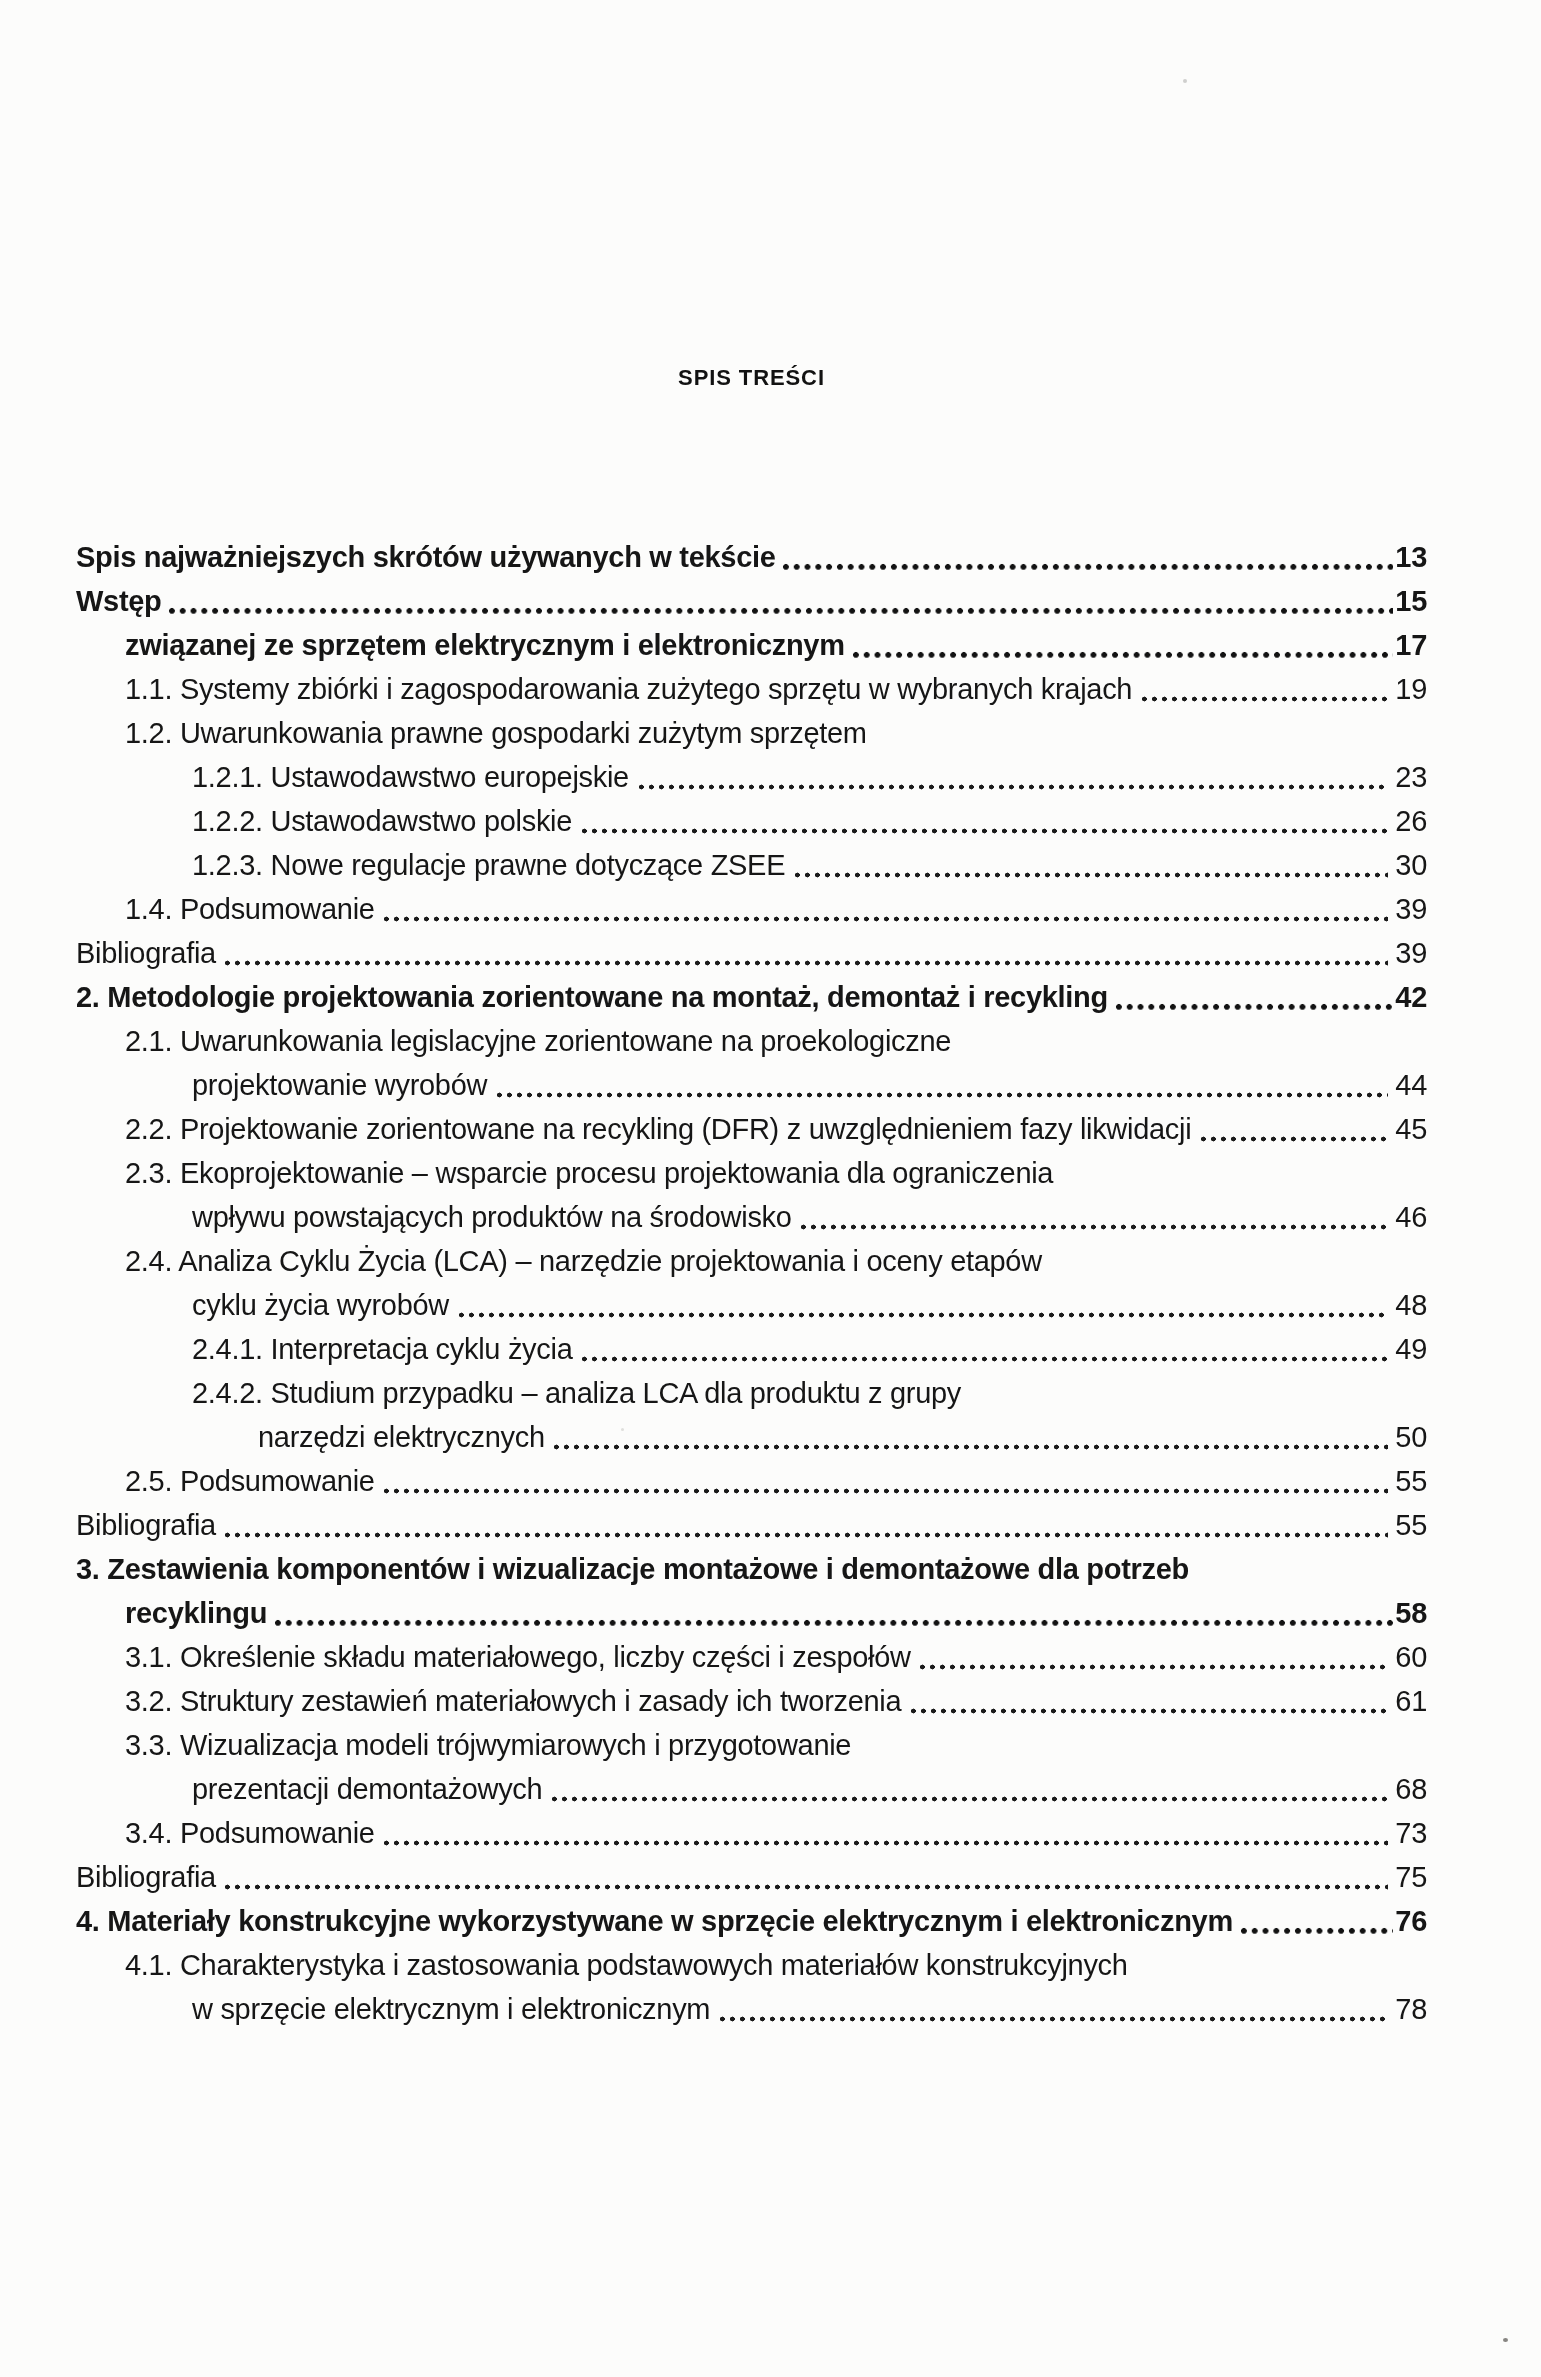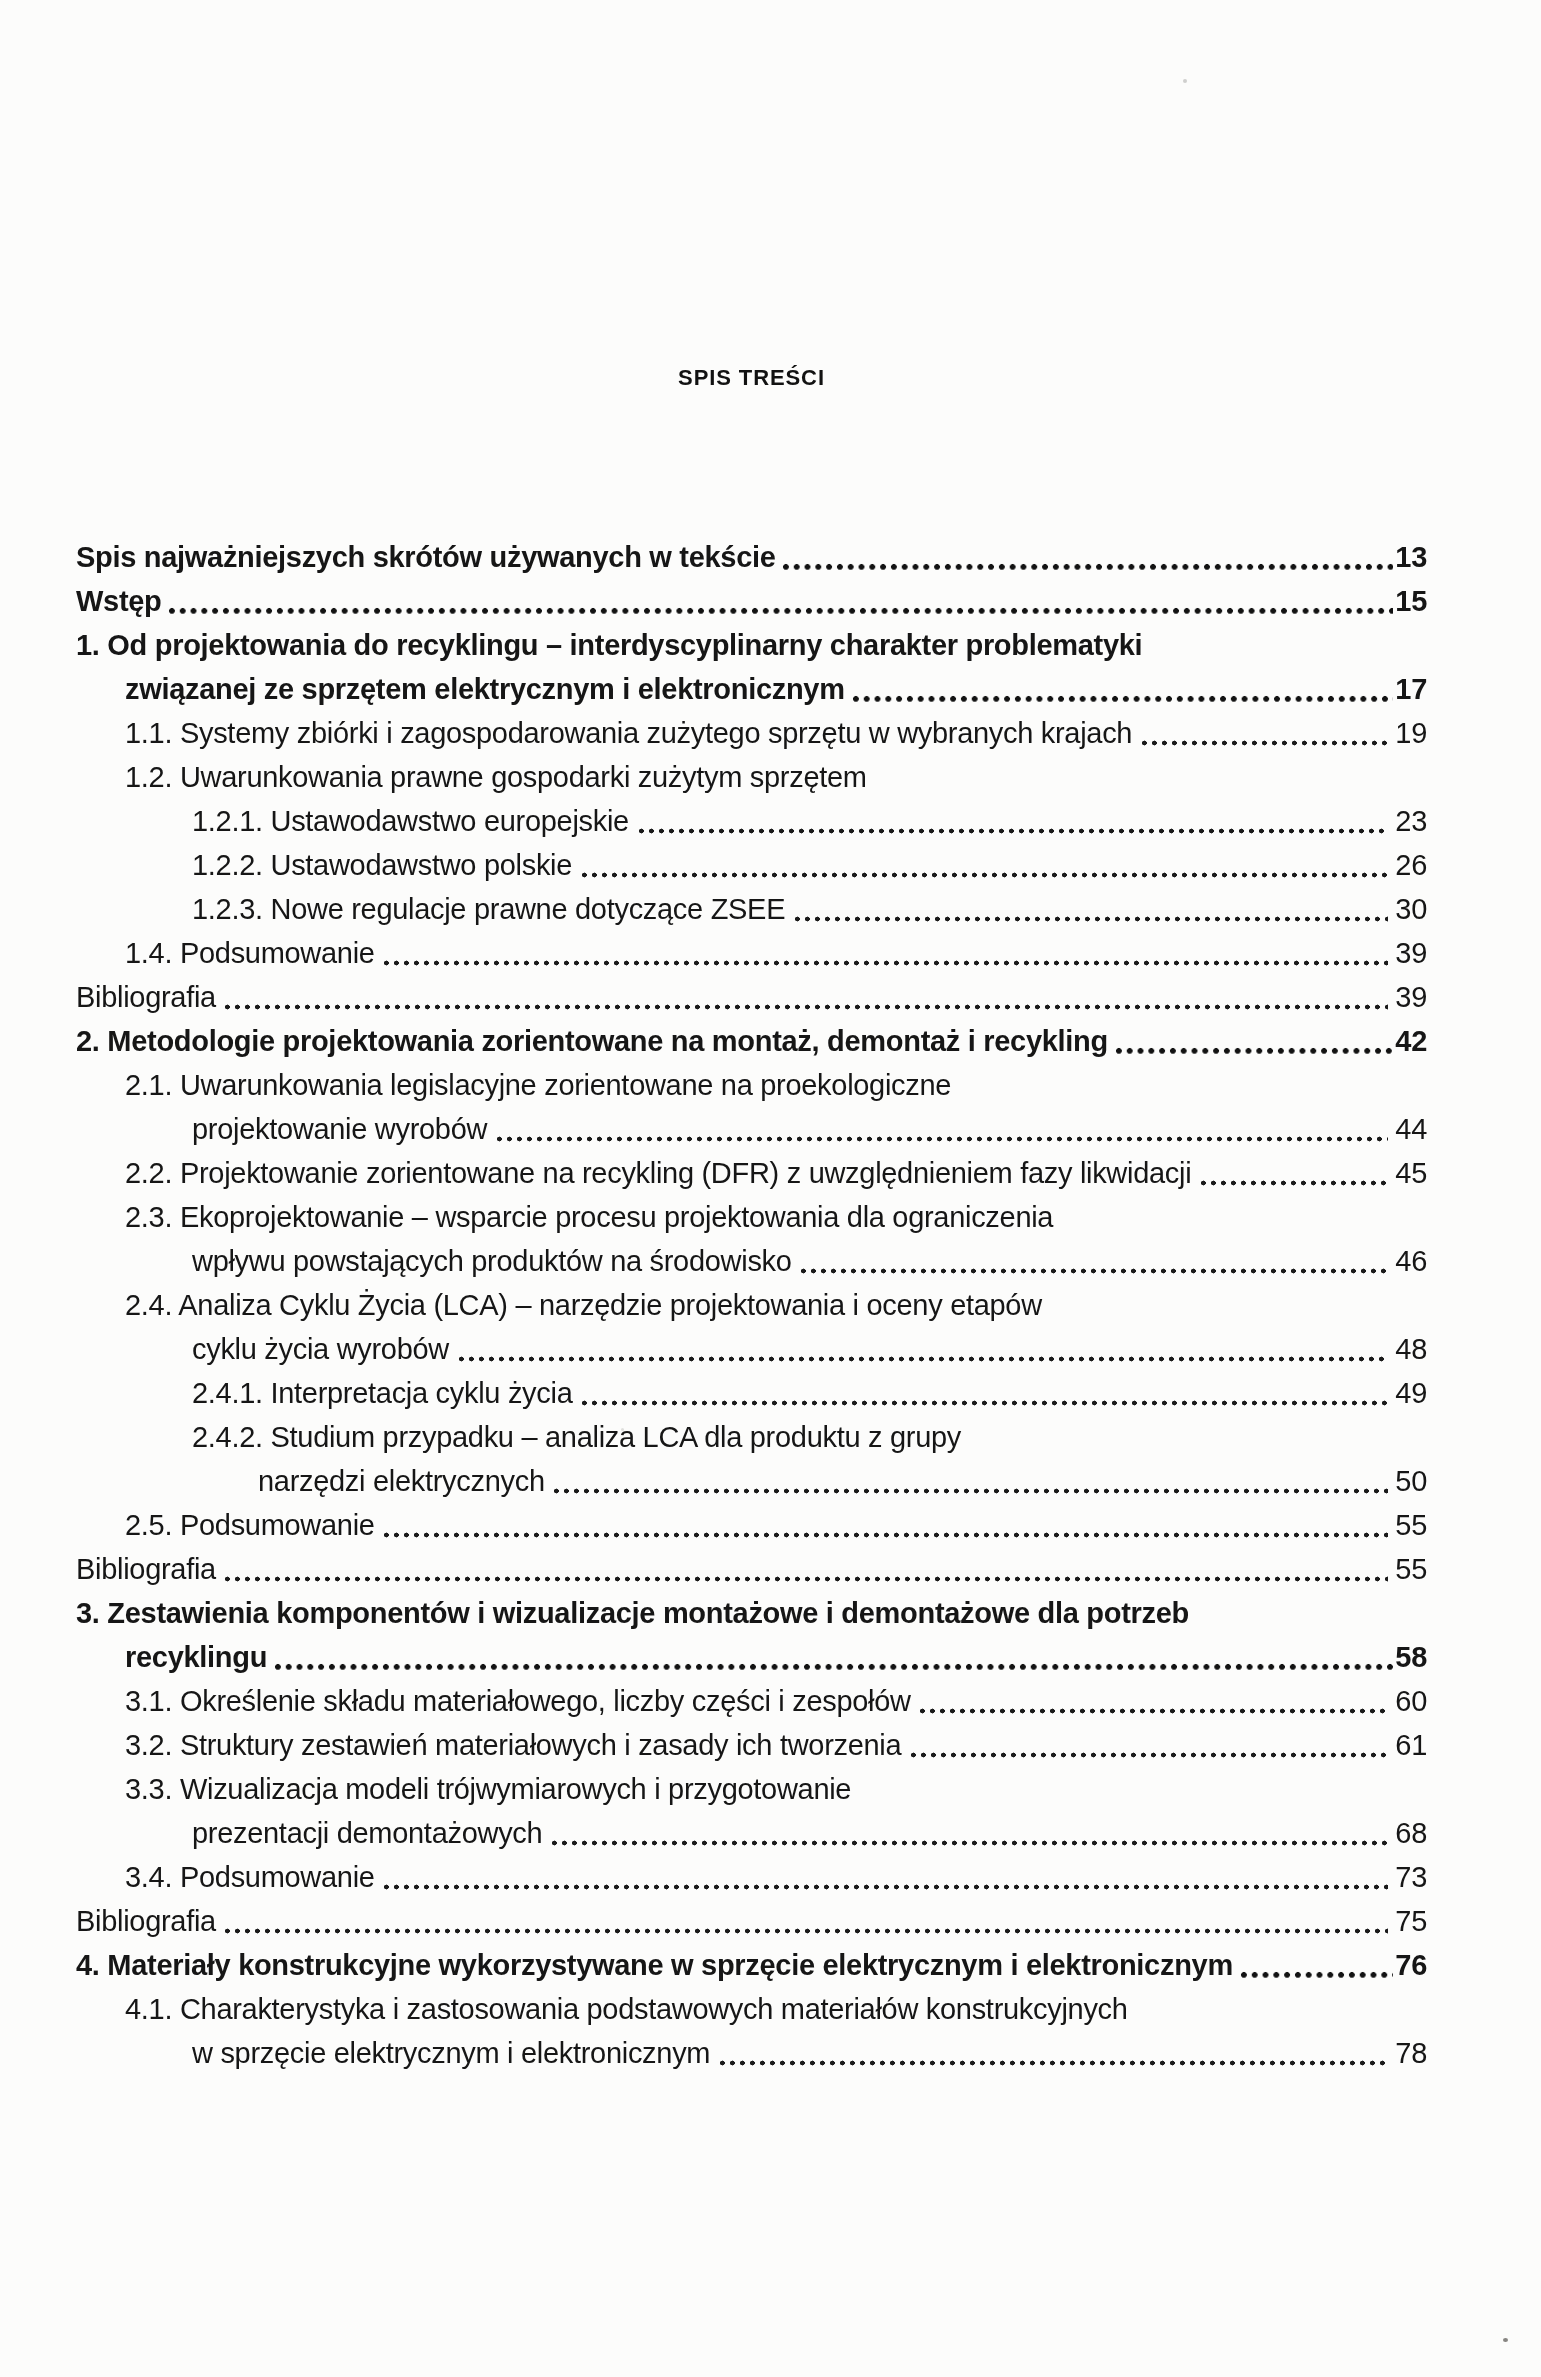--- a/index.html
+++ b/index.html
@@ -86,23 +86,20 @@
         </div>
       </div>
       <div class="entry bold">
         <div class="row ind0">
           <span class="txt">Wstęp</span>
           <span class="dots"></span>
           <span class="pg">15</span>
         </div>
       </div>
       <div class="entry bold">
-        <div class="row ind0">
-          <span class="txt">1. Od projektowania do recyklingu – interdyscyplinarny charakter problematyki</span>
-        </div>
         <div class="row ind1">
           <span class="txt">związanej ze sprzętem elektrycznym i elektronicznym</span>
           <span class="dots"></span>
           <span class="pg">17</span>
         </div>
       </div>
       <div class="entry">
         <div class="row ind1">
           <span class="txt">1.1. Systemy zbiórki i zagospodarowania zużytego sprzętu w wybranych krajach</span>
           <span class="dots"></span>

